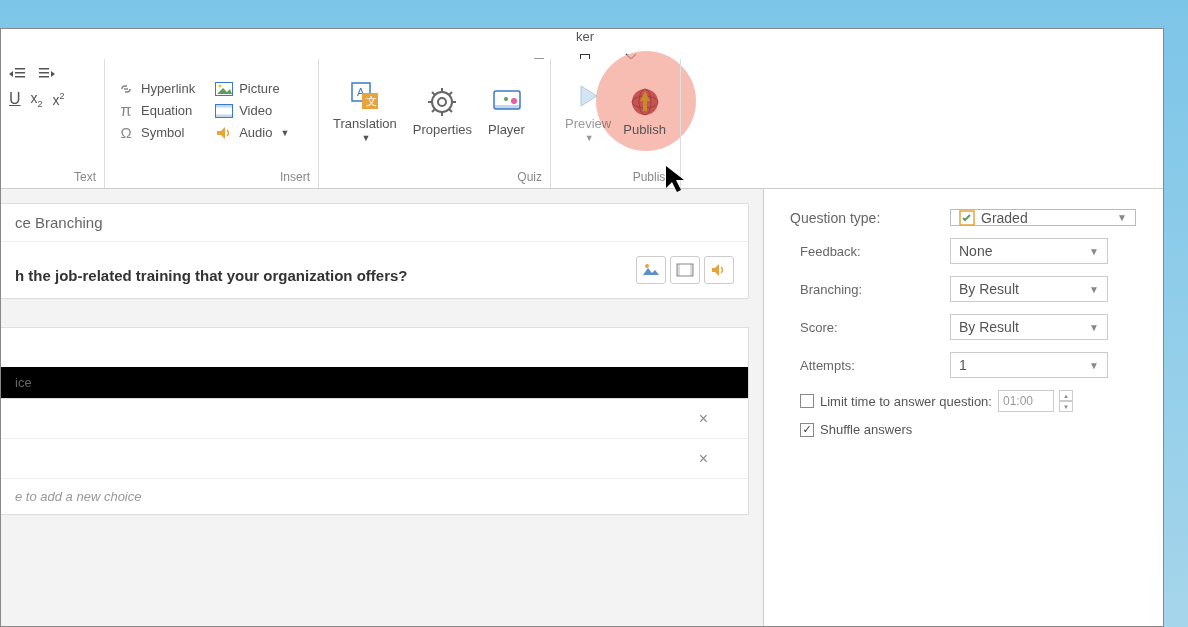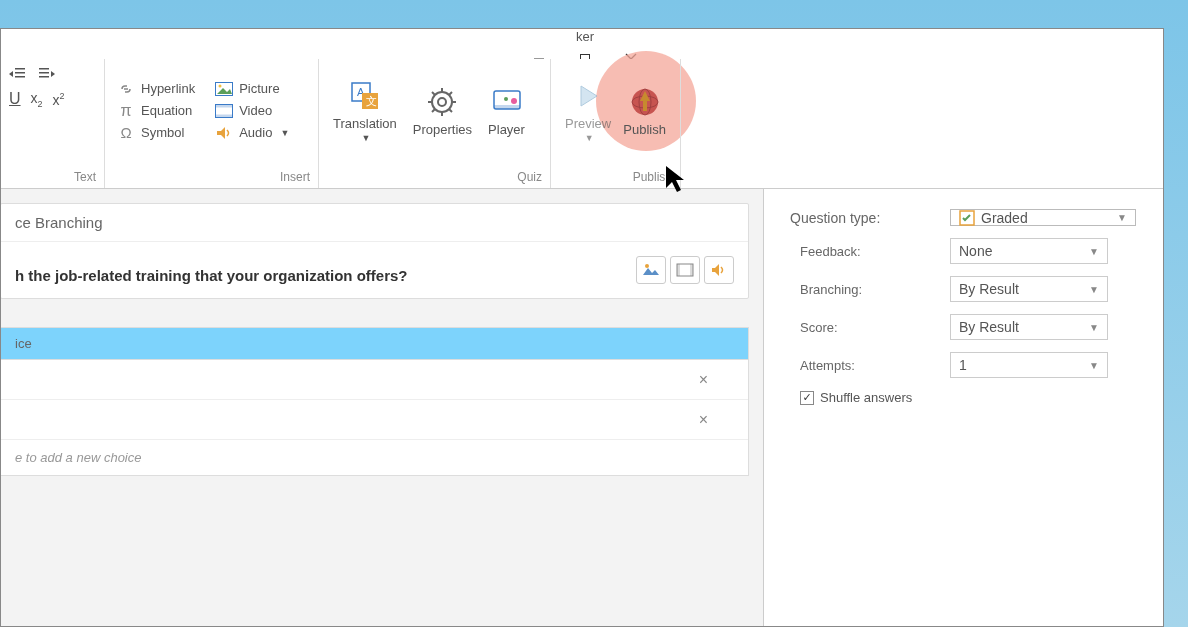--- a/index.html
+++ b/index.html
@@ -23,21 +23,21 @@
 .cursor-arrow { position: absolute; left: 663px; top: 105px; z-index: 3; pointer-events: none; }
 .content-area { display: flex; height: calc(100% - 160px); }
 .main-pane { flex: 1; background: #f3f3f3; padding: 14px 14px 0 0; overflow: hidden; }
 .question-card { background: #fff; border: 1px solid #ddd; border-radius: 2px; margin-left: -1px; margin-bottom: 28px; }
 .question-header { padding: 10px 14px; border-bottom: 1px solid #eee; color: #666; font-size: 15px; }
 .question-body { padding: 14px; display: flex; justify-content: space-between; align-items: flex-end; }
 .question-text { font-weight: bold; color: #333; font-size: 15px; }
 .media-btns { display: flex; gap: 4px; }
 .media-btn { width: 30px; height: 28px; border: 1px solid #ccc; border-radius: 3px; display: flex; align-items: center; justify-content: center; cursor: pointer; }
 .choices-card { background: #fff; border: 1px solid #ddd; margin-left: -1px; }
-.choices-header { padding: 8px 14px; background: #7dd3fc; border-bottom: 1px solid #ddd; color: #666; }
+.choices-header { padding: 8px 14px; background: #000000; border-bottom: 1px solid #ddd; color: #666; margin-top: 39px; }
 .choice-row { padding: 10px 14px; border-bottom: 1px solid #eee; display: flex; justify-content: space-between; align-items: center; min-height: 40px; }
 .choice-row .x { color: #888; font-size: 16px; cursor: pointer; padding-right: 26px; }
 .placeholder-row { color: #999; font-style: italic; padding: 10px 14px; }
 .side-pane { width: 400px; background: #fff; border-left: 1px solid #ccc; padding: 20px 26px; }
 .side-title { font-size: 19px; color: #555; padding-bottom: 10px; border-bottom: 1px solid #ddd; margin-bottom: 18px; }
 .opt-row { display: flex; align-items: center; margin-bottom: 12px; }
 .opt-label { width: 160px; color: #666; font-size: 14px; }
 .opt-label.indent { padding-left: 10px; font-size: 13px; }
 .select { border: 1px solid #ccc; background: #fff; height: 28px; display: flex; align-items: center; justify-content: space-between; padding: 0 8px; cursor: pointer; font-size: 14px; color: #555; }
 .select.large { width: 186px; height: 17px; border-color: #bbb; }
@@ -325,18 +325,27 @@
       </div>
       <div class="opt-row">
         <div class="opt-label indent">Attempts:</div>
         <div class="select small">
             <span>1</span>
             <span class="chev">▼</span>
           </div>
       </div>
 
       <div class="chk-row">
+        <span class="chk"></span>
+        <span>Limit time to answer question:</span>
+        <span class="time-input">01:00</span>
+        <span class="spinner">
+            <div>▲</div>
+            <div>▼</div>
+          </span>
+      </div>
+      <div class="chk-row">
         <span class="chk checked"></span>
         <span>Shuffle answers</span>
       </div>
     </div>
   </div>
 </div>
 
 </body></html>

